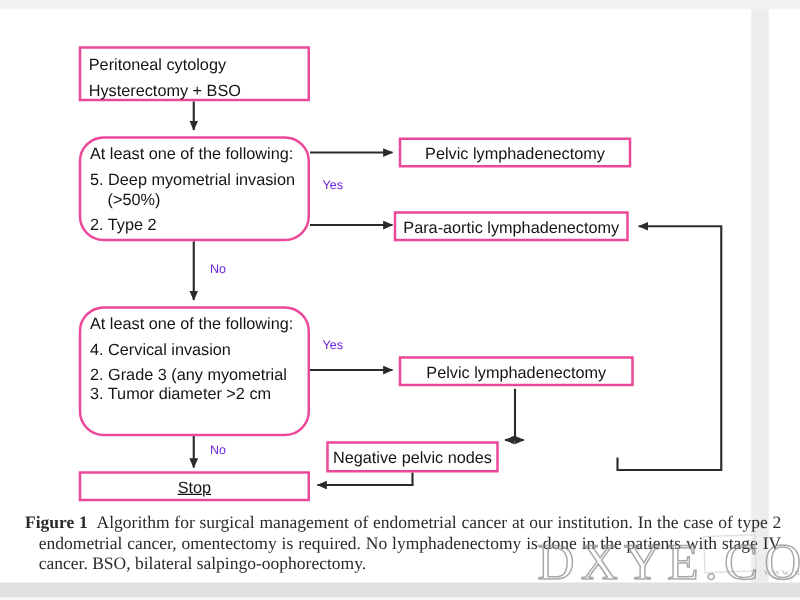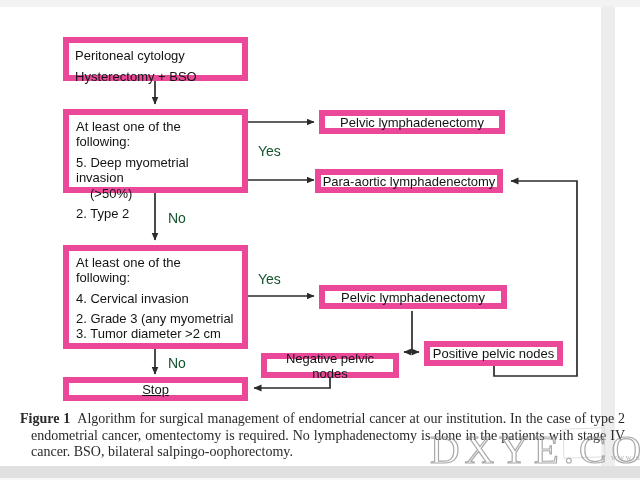--- a/index.html
+++ b/index.html
@@ -10,30 +10,30 @@
   
   .strip{position:absolute;}
   .strip.top{left:0;top:0;width:640px;height:7px;background:#f2f2f2;}
   .strip.right{left:601px;top:7px;width:14px;height:459px;background:#ededed;}
   .strip.bottom{left:0;top:466px;width:640px;height:12px;background:#e0e0e0;}
   .strip.bottom2{left:0;top:478px;width:640px;height:2px;background:#f7f7f7;}
 
   
   .node{
     position:absolute;box-sizing:border-box;background:#fff;
-    border:6px solid #ec4899;font-size:13px;line-height:15px;color:#141414;
+    border:2px solid #ec4899;font-size:13px;line-height:15px;color:#141414;
   }
   .node.center{display:flex;align-items:center;justify-content:center;text-align:center;}
-  .node.list{padding:4px 4px 2px 7px;}
+  .node.list{padding:4px 4px 2px 7px;border-radius:20px;}
   .node .t{margin-bottom:6px;}
   .node .it{margin-bottom:5px;}
   .node .cont{padding-left:14px;margin-top:-4px;margin-bottom:5px;}
   .node .bigline{line-height:20px;padding-top:1px;}
 
-  .edge-label{position:absolute;font-size:14px;color:#14532d;background:transparent;}
+  .edge-label{position:absolute;font-size:10px;color:#6d28d9;background:transparent;}
 
   svg.wires{position:absolute;left:0;top:0;pointer-events:none;}
 
   
   .caption{
     position:absolute;left:20px;top:411px;width:594px;
     font-family:"Liberation Serif",serif;font-size:14px;line-height:16.5px;
     color:#2a2a2a;text-align:justify;padding-left:11px;text-indent:-11px;
   }
   .caption b{font-weight:bold;}
@@ -115,23 +115,20 @@
   </div>
 
   <div class="node center" style="left:319px;top:285px;width:188px;height:24px;">
     <span>Pelvic lymphadenectomy</span>
   </div>
 
   <div class="node center" style="left:261px;top:341px;width:138px;height:25px;margin-top:12px;">
     <span>Negative pelvic nodes</span>
   </div>
 
-  <div class="node center" style="left:424px;top:341px;width:139px;height:25px;">
-    <span>Positive pelvic nodes</span>
-  </div>
 
   <div class="node center" style="left:63px;top:377px;width:185px;height:24px;text-decoration:underline;">
     <span>Stop</span>
   </div>
 
   <div class="edge-label" style="left:258px;top:143px;">Yes</div>
   <div class="edge-label" style="left:168px;top:210px;">No</div>
   <div class="edge-label" style="left:258px;top:271px;">Yes</div>
   <div class="edge-label" style="left:168px;top:355px;">No</div>
 

